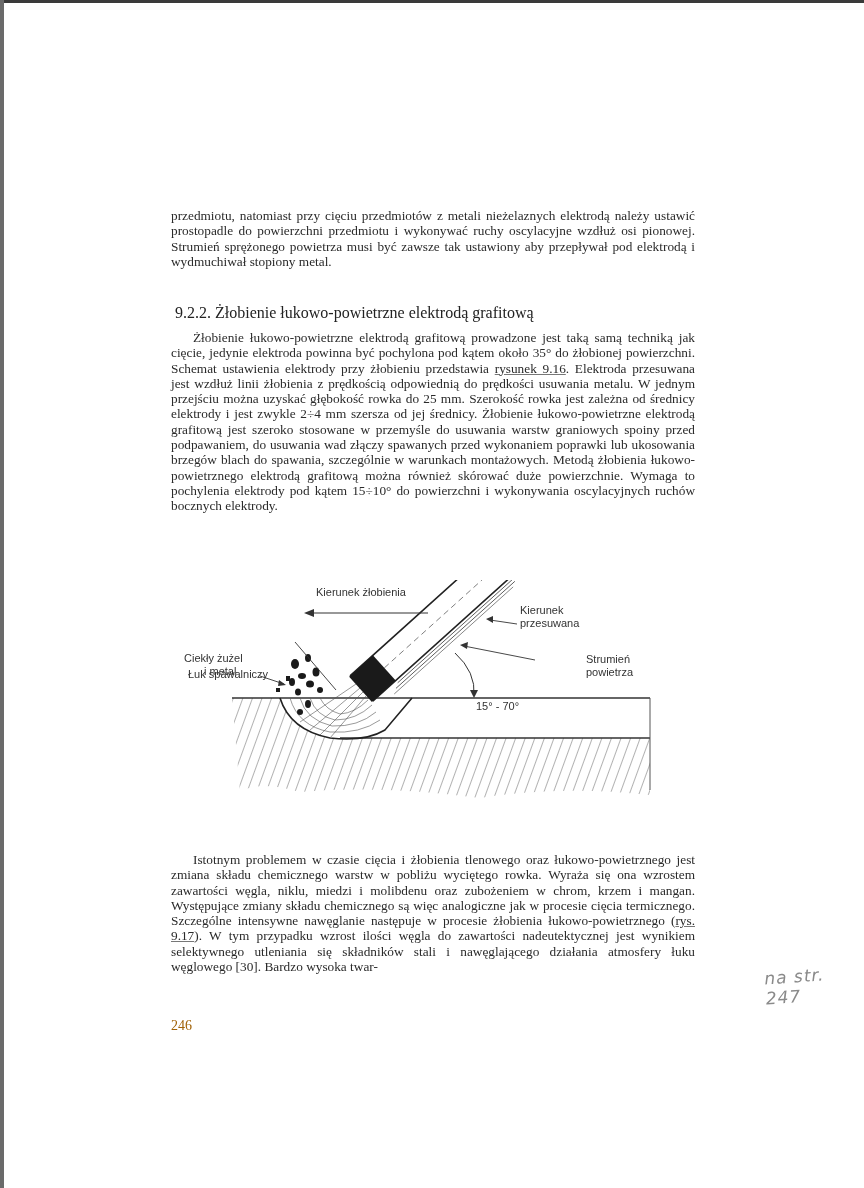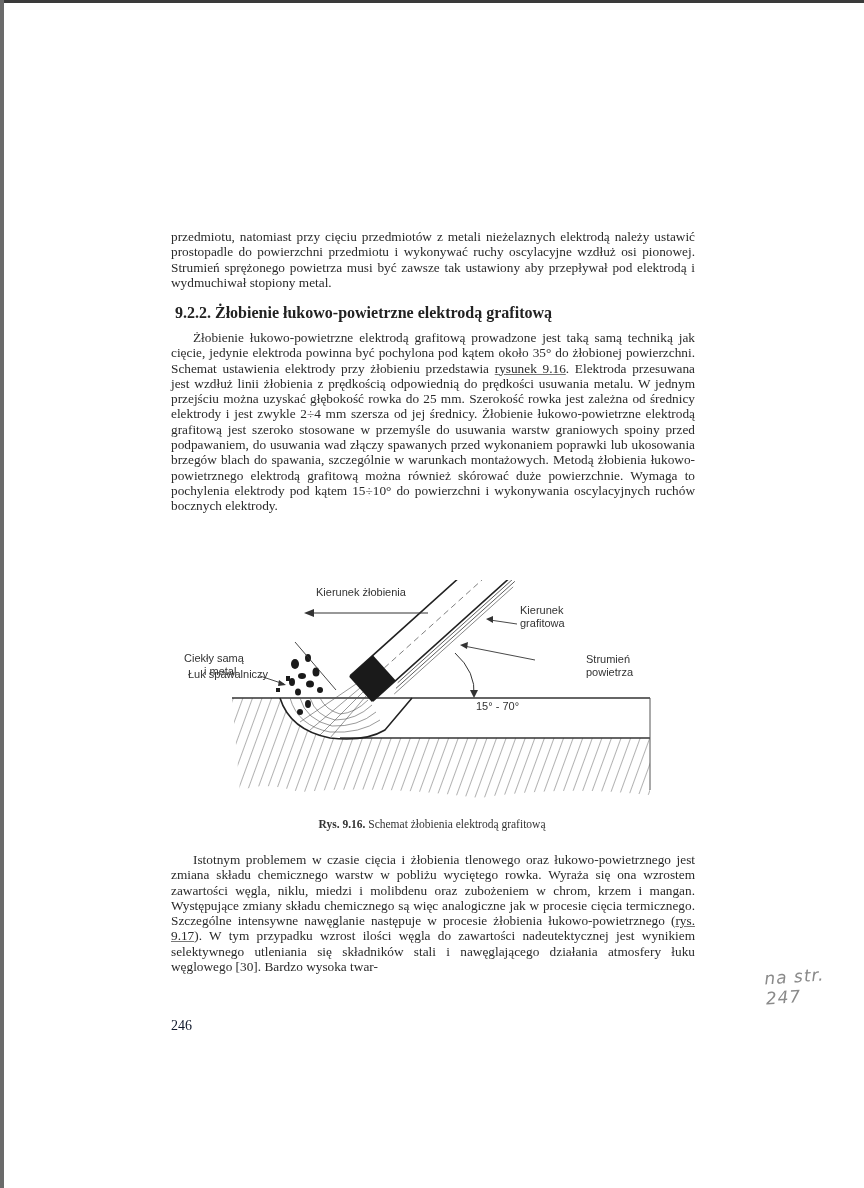--- a/index.html
+++ b/index.html
@@ -8,38 +8,38 @@
     background:#ffffff;
     font-family:"Liberation Serif","DejaVu Serif",serif;
     color:#2a2a2a;
   }
   .scan-top { position:absolute; left:0; top:0; width:864px; height:3px; background:#3a3a3a; }
   .scan-left { position:absolute; left:0; top:0; width:4px; height:1188px; background:#6a6a6a; }
   .page { position:absolute; left:0; top:0; width:864px; height:1188px; }
   .block { position:absolute; left:171px; width:524px; font-size:13.3px; line-height:15.3px; text-align:justify; }
   .block p { margin:0; }
   .indent { text-indent:22px; }
-  .heading { position:absolute; left:175px; top:304px; font-size:16px; font-weight:bold; color:#222; }
+  .heading { position:absolute; left:175px; top:304px; font-size:16px; font-weight:normal; color:#222; }
   .ul { text-decoration:underline; text-decoration-color:#777; }
   .figure { position:absolute; left:180px; top:580px; width:500px; height:225px; }
   .fig-label { position:absolute; font-family:Liberation Sans, sans-serif; font-size:11px; color:#333; line-height:13px; }
   .caption { position:absolute; left:0; width:864px; top:818px; text-align:center; font-size:11.5px; color:#333; }
   .caption b { font-weight:bold; }
-  .pageno { position:absolute; left:171px; top:1018px; font-size:14px; color:#0f172a; }
+  .pageno { position:absolute; left:171px; top:1018px; font-size:14px; color:#a16207; }
   .handnote { position:absolute; left:765px; top:965px; font-family:"DejaVu Sans",sans-serif; font-size:17px; color:#8a8a8a; font-style:italic; letter-spacing:1px; transform:rotate(-4deg); }
 </style>
 </head>
 <body>
 
 <div class="scan-top"></div>
 <div class="scan-left"></div>
 
 <div class="page">
 
-  <div class="block" style="top:229px;">
+  <div class="block" style="top:208px;">
     <p>przedmiotu, natomiast przy cięciu przedmiotów z metali nieżelaznych elektrodą należy ustawić prostopadle do powierzchni przedmiotu i wykonywać ruchy oscylacyjne wzdłuż osi pionowej. Strumień sprężonego powietrza musi być zawsze tak ustawiony aby przepływał pod elektrodą i wydmuchiwał stopiony metal.</p>
   </div>
 
   <div class="heading">9.2.2. Żłobienie łukowo-powietrzne elektrodą grafitową</div>
 
   <div class="block" style="top:330px;">
     <p class="indent"><span>Żłobienie łukowo-powietrzne elektrodą grafitową prowadzone jest taką samą techniką jak cięcie, jedynie elektroda powinna być pochylona pod kątem około 35° do żłobionej powierzchni. Schemat ustawienia elektrody przy żłobieniu przedstawia </span><span class="ul">rysunek 9.16</span><span>. Elektroda przesuwana jest wzdłuż linii żłobienia z prędkością odpowiednią do prędkości usuwania metalu. W jednym przejściu można uzyskać głębokość rowka do 25 mm. Szerokość rowka jest zależna od średnicy elektrody i jest zwykle 2÷4 mm szersza od jej średnicy. Żłobienie łukowo-powietrzne elektrodą grafitową jest szeroko stosowane w przemyśle do usuwania warstw graniowych spoiny przed podpawaniem, do usuwania wad złączy spawanych przed wykonaniem poprawki lub ukosowania brzegów blach do spawania, szczególnie w warunkach montażowych. Metodą żłobienia łukowo-powietrznego elektrodą grafitową można również skórować duże powierzchnie. Wymaga to pochylenia elektrody pod kątem 15÷10° do powierzchni i wykonywania oscylacyjnych ruchów bocznych elektrody.</span></p>
   </div>
 
   <div class="figure">
@@ -112,29 +112,28 @@
       <polygon points="306,39 313,36 313,43" fill="#333"></polygon>
 
       <line x1="355" y1="80" x2="284" y2="66" stroke="#333" stroke-width="0.9"></line>
       <polygon points="280,65 288,62 287,69" fill="#333"></polygon>
 
       <path d="M275,73 Q296,92 294,116" fill="none" stroke="#333" stroke-width="1"></path>
       <polygon points="294,118 290,110 298,110" fill="#333"></polygon>
     </svg>
     <div class="fig-label" style="left:136px; top:6px;">Kierunek żłobienia</div>
     <div class="fig-label" style="left:8px; top:46px;margin-top:42px;">Łuk spawalniczy</div>
-    <div class="fig-label" style="left:4px; top:72px;">Ciekły samą</div>
+    <div class="fig-label" style="left:4px; top:72px;">Ciekły żużel</div>
     <div class="fig-label" style="left:24px; top:85px;">i metal</div>
     <div class="fig-label" style="left:340px; top:24px;">Kierunek</div>
-    <div class="fig-label" style="left:340px; top:37px;">grafitowa</div>
+    <div class="fig-label" style="left:340px; top:37px;">przesuwana</div>
     <div class="fig-label" style="left:358px; top:73px;margin-left:48px;">Strumień powietrza</div>
     <div class="fig-label" style="left:296px; top:88px;margin-top:32px;">15° - 70°</div>
   </div>
 
-  <div class="caption"><b>Rys. 9.16.</b><span> Schemat żłobienia elektrodą grafitową</span></div>
 
   <div class="block" style="top:852px;">
     <p class="indent"><span>Istotnym problemem w czasie cięcia i żłobienia tlenowego oraz łukowo-powietrznego jest zmiana składu chemicznego warstw w pobliżu wyciętego rowka. Wyraża się ona wzrostem zawartości węgla, niklu, miedzi i molibdenu oraz zubożeniem w chrom, krzem i mangan. Występujące zmiany składu chemicznego są więc analogiczne jak w procesie cięcia termicznego. Szczególne intensywne nawęglanie następuje w procesie żłobienia łukowo-powietrznego (</span><span class="ul">rys. 9.17</span><span>). W tym przypadku wzrost ilości węgla do zawartości nadeutektycznej jest wynikiem selektywnego utleniania się składników stali i nawęglającego działania atmosfery łuku węglowego [30]. Bardzo wysoka twar-</span></p>
   </div>
 
   <div class="pageno">246</div>
   <div class="handnote">na str. 247</div>
 </div>
 
 </body></html>

